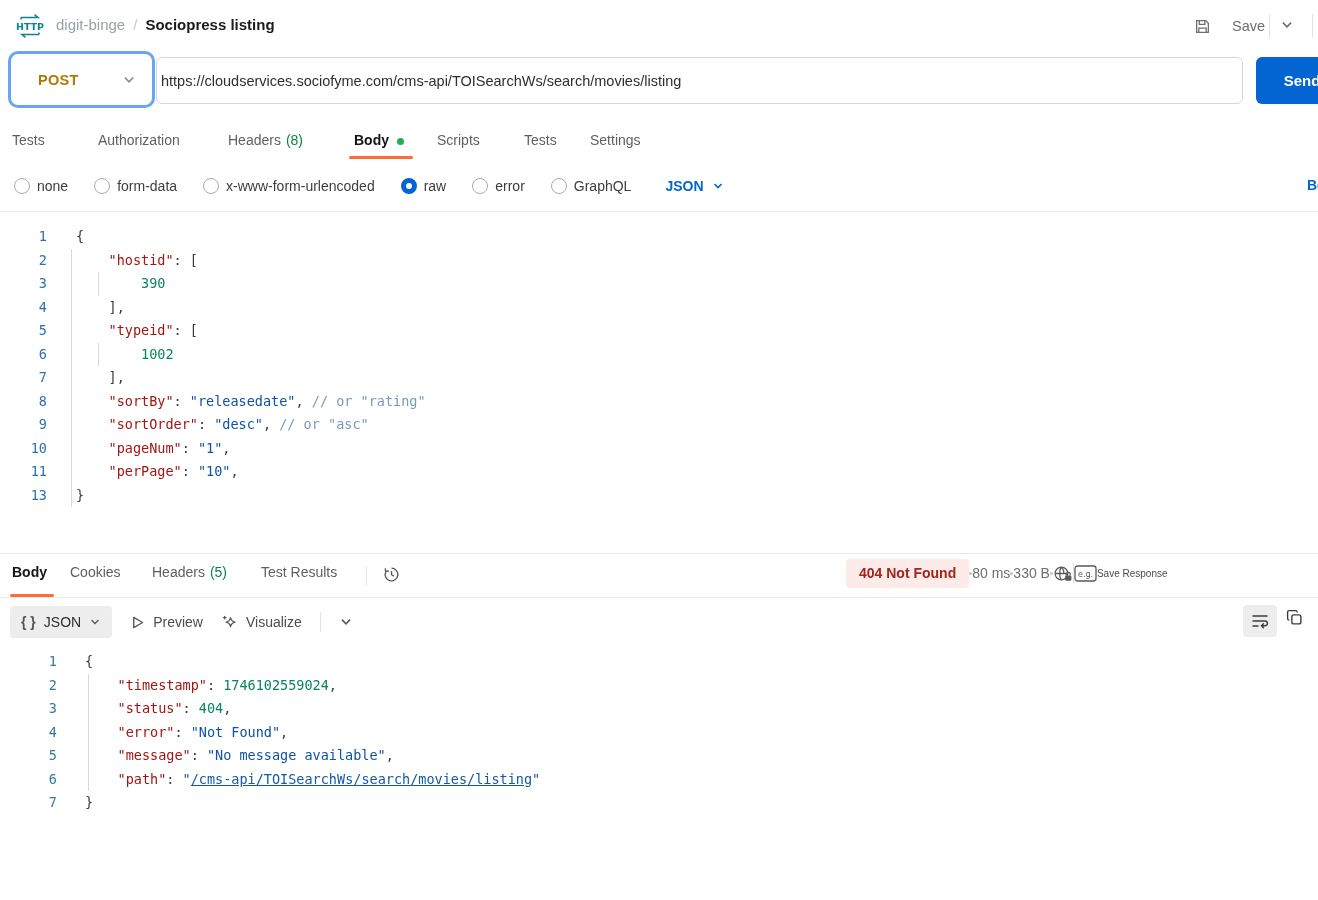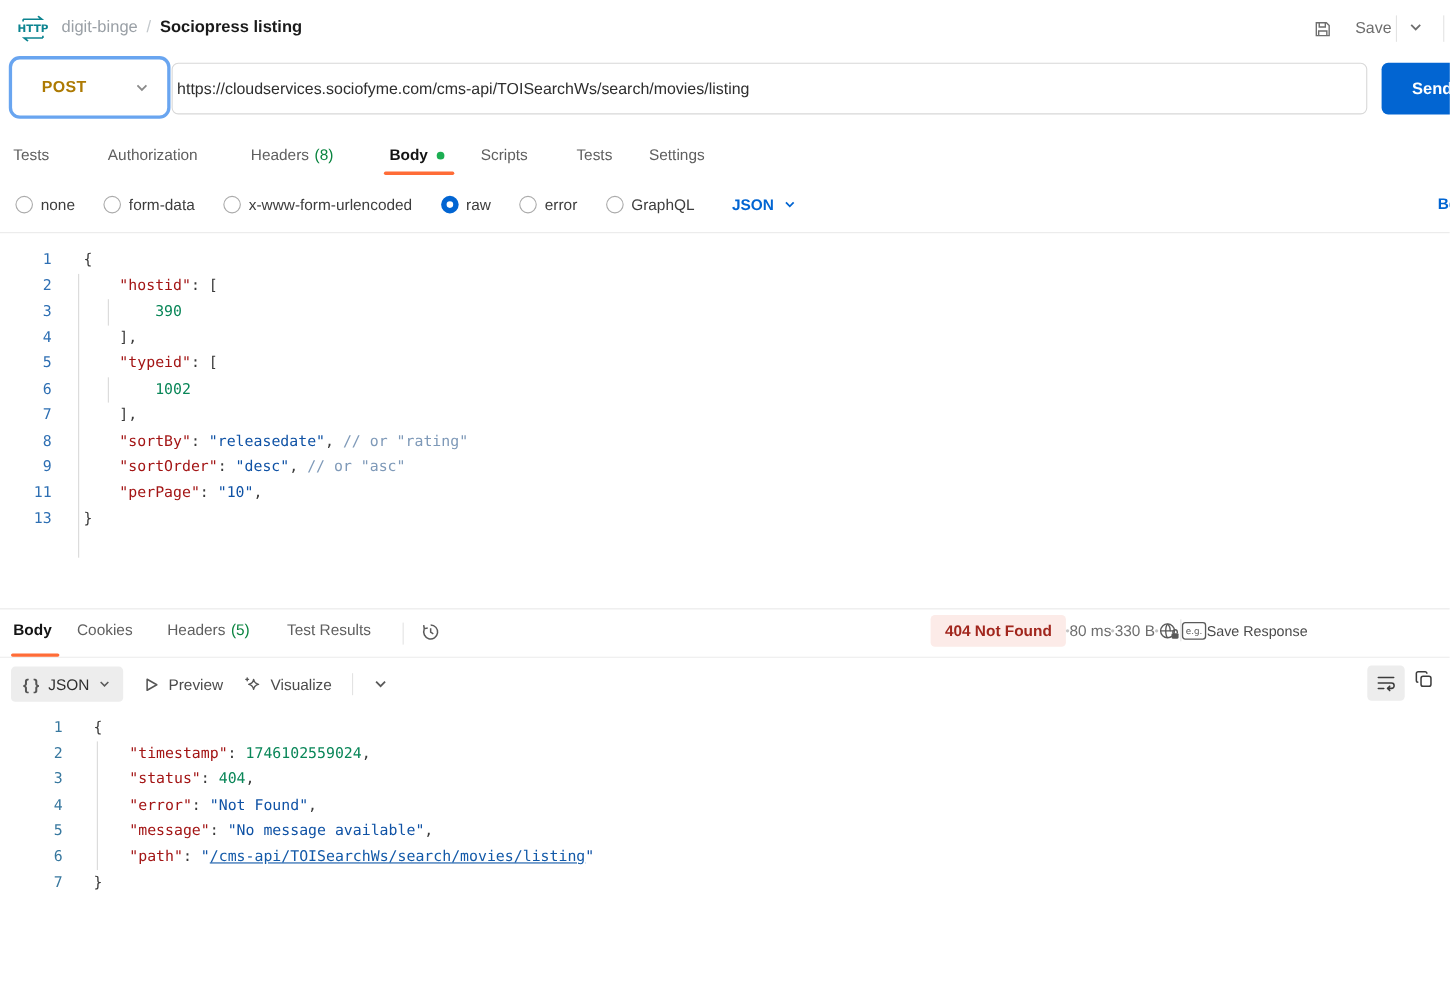--- a/index.html
+++ b/index.html
@@ -78,21 +78,21 @@
   #resp-header { left:0; top:554px; width:1318px; height:44px; border-bottom:1px solid #ededed; }
   #resp-header .tab { top:10px; }
   #resp-underline { left:10px; top:40px; width:44px; }
   #resp-tabs-div { left:366px; top:12px; height:20px; }
   #history-icon { left:382px; top:11px; cursor:pointer; }
   #resp-meta { left:846px; top:556px; height:34px; gap:0; white-space:nowrap; }
   #status-pill { background:#fcebe8; color:#a1261d; font-size:14px; font-weight:700;
                  height:29px; display:flex; align-items:center; padding:0 13px; border-radius:4px; cursor:pointer; }
   .meta-txt { color:#6e6e6e; font-size:14px; cursor:pointer; }
   .dot-sep { width:3px; height:3px; border-radius:50%; background:#c4c4c4; }
-  #save-resp { color:#4a4a4a; font-size:13px; cursor:pointer; }
+  #save-resp { color:#4a4a4a; font-size:10px; cursor:pointer; }
 
   
   #resp-toolbar { left:10px; top:604px; height:36px; gap:18px; }
   #format-btn { display:flex; align-items:center; gap:8px; background:#ededed; border-radius:4px;
                 height:32px; padding:0 11px; cursor:pointer; }
   #format-btn .braces { font-weight:700; color:#555; font-size:14px; }
   #format-btn .fmt { font-size:14px; color:#2e2e2e; }
   .tool-item { display:flex; align-items:center; gap:8px; font-size:14px; color:#4c4c4c; cursor:pointer;text-align:center; }
   #tb-div { height:20px; }
   #wrap-btn { left:1243px; top:605px; width:34px; height:32px; background:#ededed; border-radius:4px;
@@ -200,20 +200,21 @@
   <div class="guide" style="left:98px; top:130.5px; height:23.5px;"></div>
 <div class="code-line"><span class="ln">1</span><span class="code"><span class="tk-p">{</span></span></div>
     <div class="code-line"><span class="ln">2</span><span class="code">    <span class="tk-k">"hostid"</span><span class="tk-p">: [</span></span></div>
     <div class="code-line"><span class="ln">3</span><span class="code">        <span class="tk-n">390</span></span></div>
     <div class="code-line"><span class="ln">4</span><span class="code">    <span class="tk-p">],</span></span></div>
     <div class="code-line"><span class="ln">5</span><span class="code">    <span class="tk-k">"typeid"</span><span class="tk-p">: [</span></span></div>
     <div class="code-line"><span class="ln">6</span><span class="code">        <span class="tk-n">1002</span></span></div>
     <div class="code-line"><span class="ln">7</span><span class="code">    <span class="tk-p">],</span></span></div>
     <div class="code-line"><span class="ln">8</span><span class="code">    <span class="tk-k">"sortBy"</span><span class="tk-p">: </span><span class="tk-s">"releasedate"</span><span class="tk-p">,</span><span class="tk-c"> // or "rating"</span></span></div>
     <div class="code-line"><span class="ln">9</span><span class="code">    <span class="tk-k">"sortOrder"</span><span class="tk-p">: </span><span class="tk-s">"desc"</span><span class="tk-p">,</span><span class="tk-c"> // or "asc"</span></span></div>
+    <div class="code-line"><span class="ln">10</span><span class="code">    <span class="tk-k">"pageNum"</span><span class="tk-p">: </span><span class="tk-s">"1"</span><span class="tk-p">,</span></span></div>
     <div class="code-line"><span class="ln">11</span><span class="code">    <span class="tk-k">"perPage"</span><span class="tk-p">: </span><span class="tk-s">"10"</span><span class="tk-p">,</span></span></div>
     <div class="code-line"><span class="ln">13</span><span class="code"><span class="tk-p">}</span></span></div>
   </div>
 
 <div id="resp-divider" class="abs"></div>
 
 <div id="resp-header" class="abs">
   <div class="tab active" style="left:12px"><span>Body</span></div>
   <div class="tab" style="left:70px"><span>Cookies</span></div>
   <div class="tab" style="left:152px"><span>Headers</span><span class="cnt">(5)</span></div>

